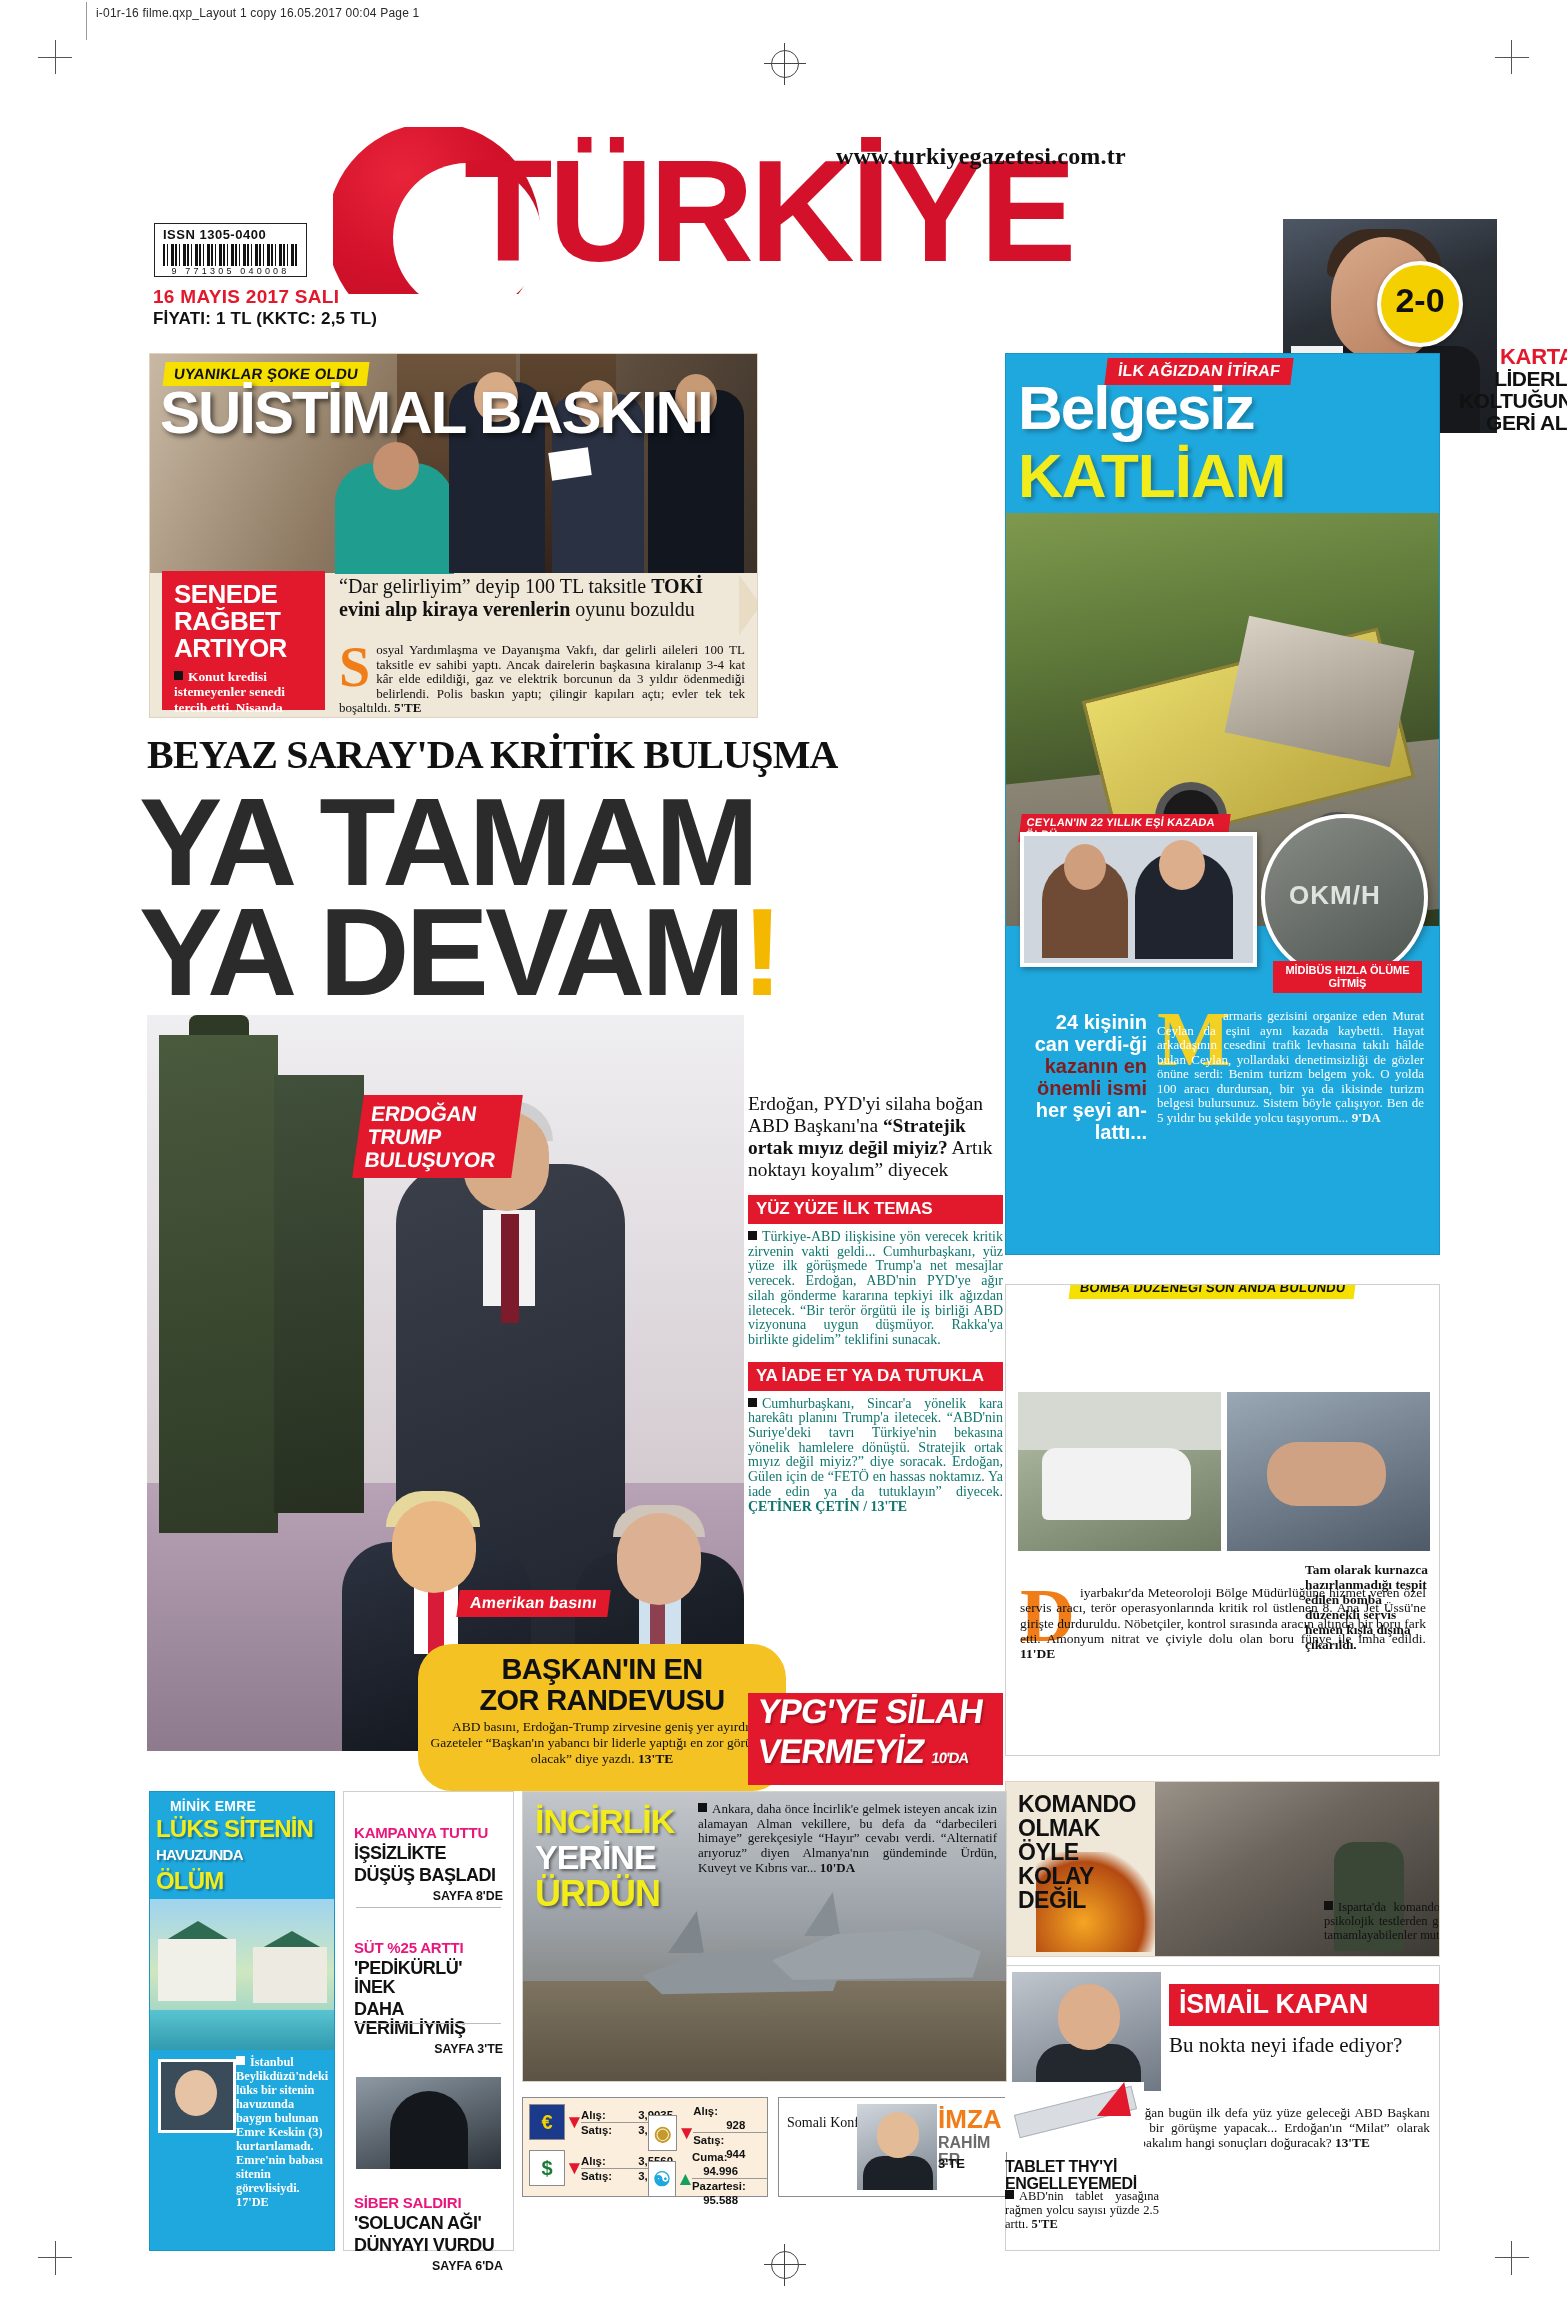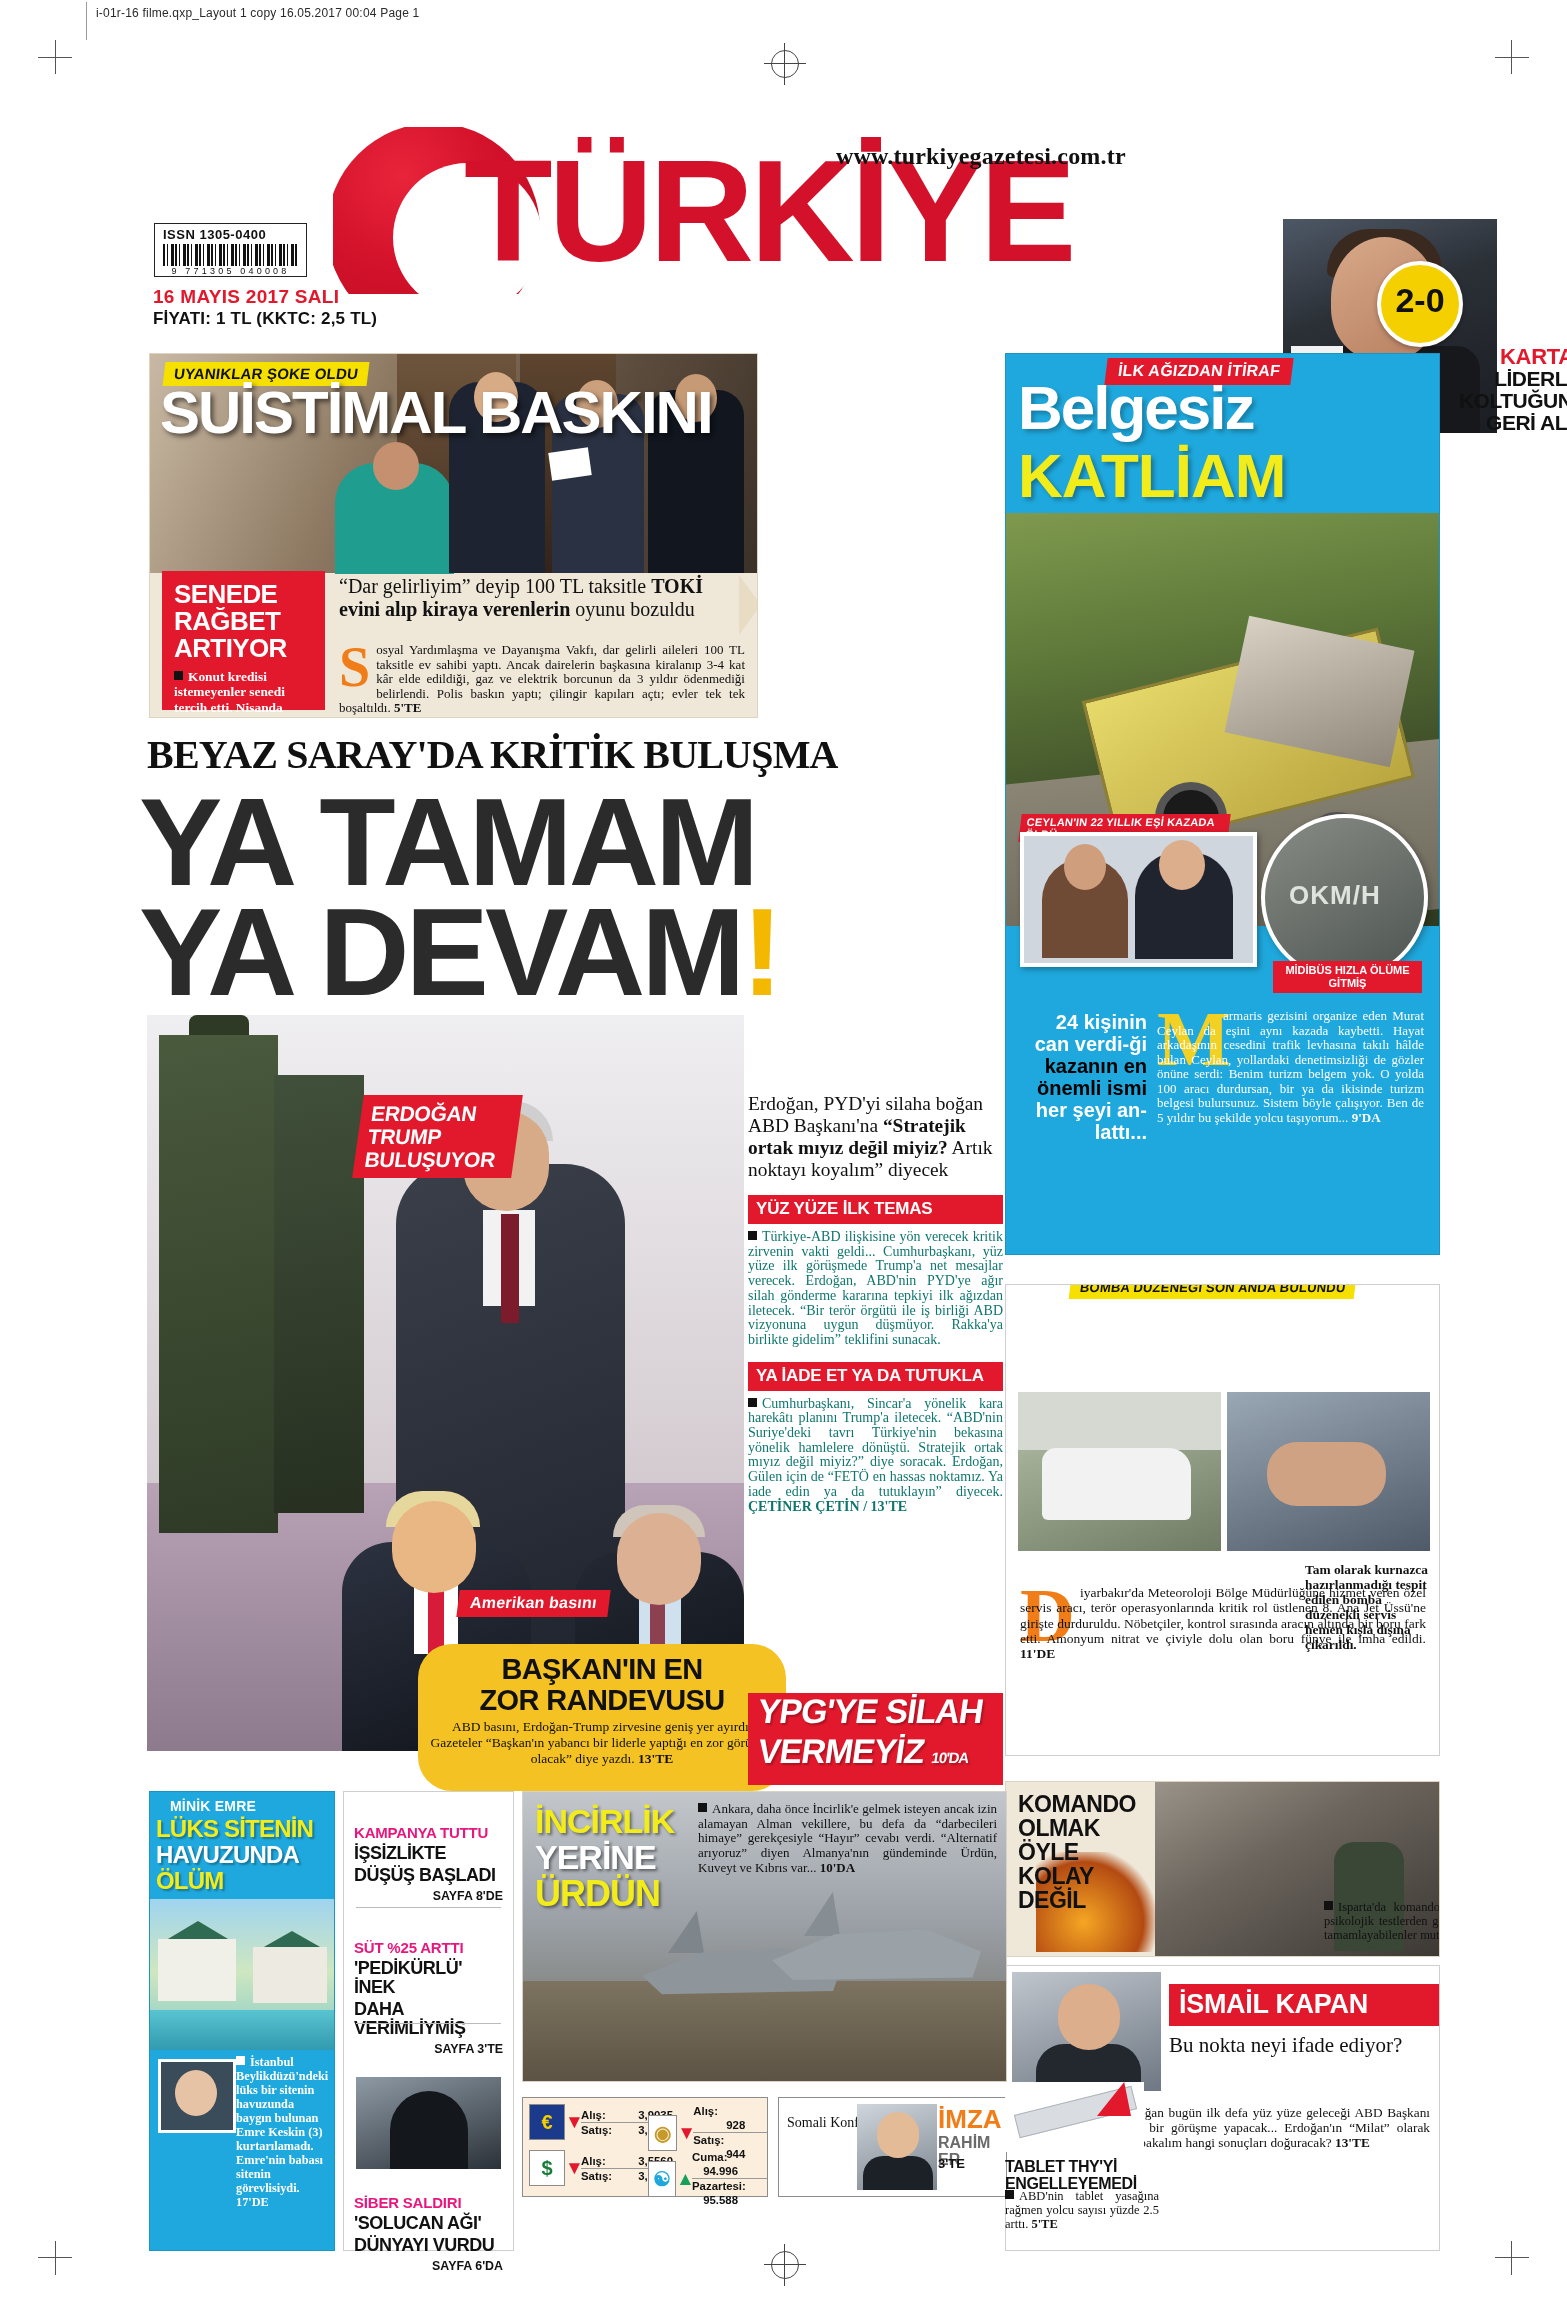--- a/index.html
+++ b/index.html
@@ -116,21 +116,21 @@
   .ka-inset .cpl1h{position:absolute;left:40px;top:8px;width:42px;height:46px;border-radius:50%;background:#cf9e7c;}
   .ka-inset .cpl2{position:absolute;left:111px;top:16px;width:98px;height:107px;background:#20242e;border-radius:44px 44px 0 0;}
   .ka-inset .cpl2h{position:absolute;left:135px;top:4px;width:46px;height:50px;border-radius:50%;background:#dcae8b;}
   .ka-insetcap{position:absolute;left:14px;top:460px;width:209px;}
   .ka-circle{position:absolute;left:255px;top:460px;width:159px;height:159px;border-radius:50%;border:4px solid #fff;
     background:linear-gradient(150deg,#888c86,#4d5450);overflow:hidden;box-shadow:2px 2px 7px rgba(0,0,0,.3);}
   .ka-plate{position:absolute;left:24px;top:62px;font-size:26px;color:#dfe3dd;font-weight:bold;letter-spacing:1px;}
   .ka-cap2{position:absolute;left:267px;top:607px;width:149px;text-align:center;}
   .ka-cap2 span{display:inline-block;background:#e2192c;color:#fff;font-size:11px;font-weight:bold;padding:3px 6px;line-height:13px;}
   .ka-lead{position:absolute;left:14px;top:657px;width:127px;font-size:20px;line-height:22px;font-weight:bold;color:#fff;text-align:right;}
-  .ka-lead em{font-style:normal;color:#000000;}
+  .ka-lead em{font-style:normal;color:#7f1d1d;}
   .ka-drop{position:absolute;left:151px;top:653px;font-size:78px;line-height:64px;font-weight:bold;color:#f3d024;font-family:"Liberation Serif",serif;}
   .ka-body{position:absolute;left:151px;top:655px;width:267px;font-size:13px;line-height:14.5px;color:#fff;
     font-family:"Liberation Serif",serif;text-align:justify;text-indent:66px;}
 
   
   .main-kick{position:absolute;left:147px;top:731px;font-size:40px;font-weight:bold;color:#111;letter-spacing:-0.8px;font-family:"Liberation Serif",serif;}
   .main-h1{position:absolute;left:139px;top:786px;font-size:125px;line-height:111px;font-weight:bold;color:#2b2b2b;letter-spacing:-4px;}
   .main-h2{position:absolute;left:139px;top:896px;font-size:125px;line-height:111px;font-weight:bold;color:#2b2b2b;letter-spacing:-4px;}
   .main-bang{color:#f5b800;}
 
@@ -212,21 +212,21 @@
   .kp-name{position:absolute;left:163px;top:18px;width:259px;background:#e2192c;color:#fff;font-size:27px;font-weight:bold;
     padding:5px 10px 6px;letter-spacing:-0.3px;}
   .kp-h{position:absolute;left:163px;top:68px;width:261px;font-size:21px;line-height:23px;color:#111;font-family:"Liberation Serif",serif;}
   .kp-body{position:absolute;left:10px;top:139px;width:414px;font-size:13.3px;line-height:15px;color:#111;
     font-family:"Liberation Serif",serif;text-align:justify;}
 
   
   .box-emre{position:absolute;left:149px;top:1791px;width:184px;height:458px;background:#1fa8dd;overflow:hidden;border:1px solid #1894c5;}
   .em-kick{position:absolute;left:8px;top:6px;font-size:14px;font-weight:bold;color:#fff;letter-spacing:0.2px;padding-left:12px;}
   .em-t1{position:absolute;left:6px;top:24px;font-size:24px;font-weight:bold;color:#f3ec1b;line-height:25px;letter-spacing:-0.8px;text-shadow:2px 2px 2px rgba(0,0,0,.3);}
-  .em-t2{position:absolute;left:6px;top:50px;font-size:24px;font-weight:bold;color:#fff;line-height:25px;letter-spacing:-0.8px;text-shadow:2px 2px 2px rgba(0,0,0,.3);}
+  .em-t2{position:absolute;left:6px;top:50px;font-size:15px;font-weight:bold;color:#fff;line-height:25px;letter-spacing:-0.8px;text-shadow:2px 2px 2px rgba(0,0,0,.3);}
   .em-t3{position:absolute;left:6px;top:76px;font-size:24px;font-weight:bold;color:#f3ec1b;line-height:25px;letter-spacing:-0.8px;text-shadow:2px 2px 2px rgba(0,0,0,.3);}
   .em-photo{position:absolute;left:0;top:107px;width:184px;height:151px;background:linear-gradient(180deg,#9fd4ef 0%,#cfe7c0 48%,#7fc8c9 100%);overflow:hidden;}
   .em-house{position:absolute;left:8px;top:40px;width:78px;height:62px;background:#f0efe8;}
   .em-roof{position:absolute;left:2px;top:22px;width:92px;height:22px;background:#2f6b52;clip-path:polygon(10% 100%,50% 0,90% 100%);}
   .em-house2{position:absolute;left:103px;top:48px;width:74px;height:56px;background:#eceae1;}
   .em-roof2{position:absolute;left:98px;top:32px;width:88px;height:20px;background:#2f6b52;clip-path:polygon(10% 100%,50% 0,90% 100%);}
   .em-pool{position:absolute;left:0;top:111px;width:184px;height:42px;background:linear-gradient(180deg,#59c4d1,#2f98ad);}
   .em-baby{position:absolute;left:8px;top:267px;width:72px;height:68px;border:3px solid #fff;background:#3a4b5a;overflow:hidden;}
   .em-baby .f{position:absolute;left:14px;top:8px;width:42px;height:46px;border-radius:50%;background:#e7c3a5;}
   .em-body{position:absolute;left:86px;top:263px;width:92px;font-size:12.3px;line-height:14px;font-weight:bold;color:#fff;font-family:"Liberation Serif",serif;}

